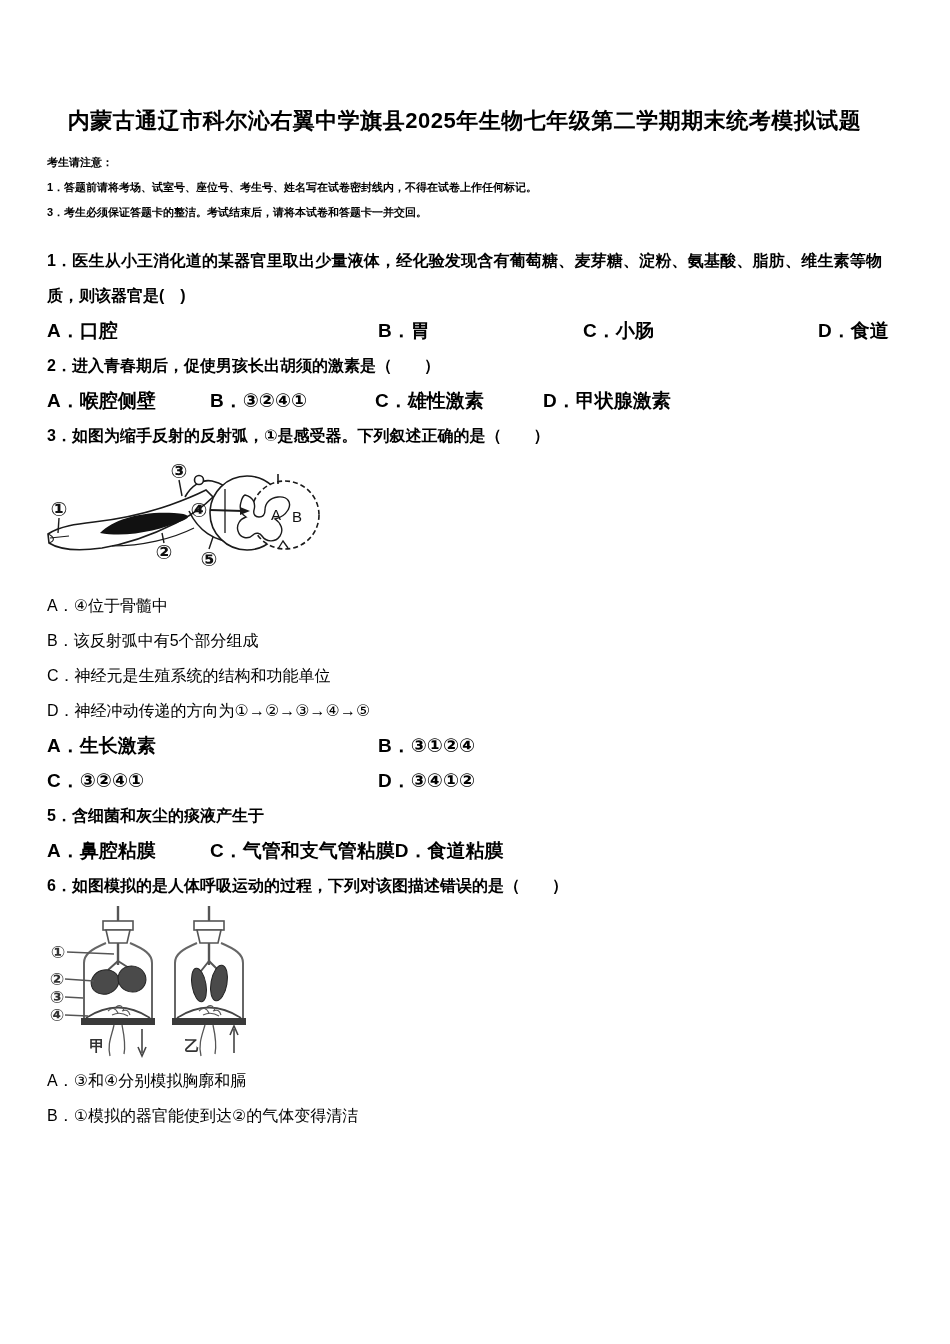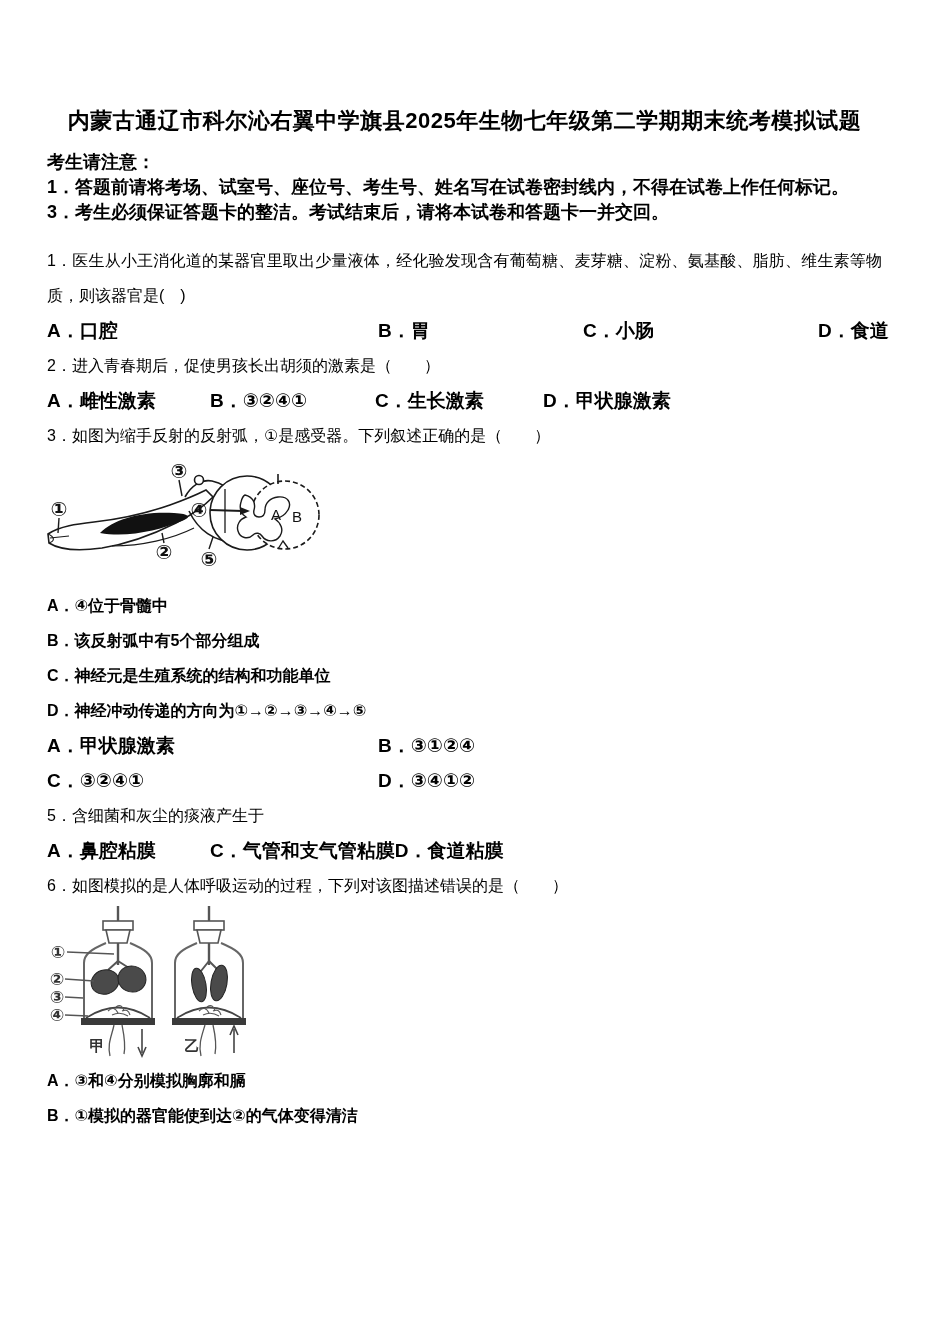--- a/index.html
+++ b/index.html
@@ -7,26 +7,26 @@
     width:950px;height:1344px;background:#ffffff;color:#000;
     font-family:"Liberation Sans","DejaVu Sans",sans-serif;
     overflow:hidden;
   }
   .page{box-sizing:border-box;width:950px;padding:106px 68px 0 47px;}
   .title{
     margin:0 0 14px 0;text-align:center;
     font-size:22px;font-weight:700;line-height:30px;letter-spacing:.5px;
   }
   .notice{margin-bottom:18px;}
-  .notice p{margin:0;font-size:18px;font-weight:700;line-height:25px;text-align:justify;}
+  .notice p{margin:0;font-size:11px;font-weight:700;line-height:25px;text-align:justify;}
   .q{margin:0;}
-  .stem{margin:0;font-size:16px;font-weight:400;line-height:35px;text-align:justify;}
+  .stem{margin:0;font-size:16px;font-weight:700;line-height:35px;text-align:justify;}
   .opts{display:flex;flex-wrap:nowrap;font-size:19px;font-weight:600;line-height:35px;}
   .opt{display:block;flex:0 0 auto;white-space:nowrap;}
-  .optline{margin:0;font-size:16px;font-weight:700;line-height:35px;}
+  .optline{margin:0;font-size:16px;font-weight:400;line-height:35px;}
   .w331{width:331px}.w205{width:205px}.w235{width:235px}
   .w163{width:163px}.w165{width:165px}.w168{width:168px}
   .fig{display:block;margin:0 0 0 -5px;}
   .fig svg{display:block;}
   text{font-family:"Liberation Sans","DejaVu Sans",sans-serif;}
   .serif{font-family:"Liberation Serif","DejaVu Serif",serif;}
 </style>
 </head>
 <body>
 
@@ -46,23 +46,23 @@
       <span class="opt w331">A．口腔</span>
       <span class="opt w205">B．胃</span>
       <span class="opt w235">C．小肠</span>
       <span class="opt">D．食道</span>
     </div>
   </section>
 
   <section class="q">
     <p class="stem">2．进入青春期后，促使男孩长出胡须的激素是（　　）</p>
     <div class="opts">
-      <span class="opt w163">A．雌性激素</span>
+      <span class="opt w163">A．喉腔侧壁</span>
       <span class="opt w165">B．③②④①</span>
-      <span class="opt w168">C．生长激素</span>
+      <span class="opt w168">C．雄性激素</span>
       <span class="opt">D．甲状腺激素</span>
     </div>
   </section>
 
   <section class="q">
     <p class="stem">3．如图为缩手反射的反射弧，①是感受器。下列叙述正确的是（　　）</p>
 
     <div class="fig">
       <svg viewBox="0 0 300 135" width="300" height="135">
 
@@ -114,21 +114,21 @@
     </div>
 
     <p class="optline">A．④位于骨髓中</p>
     <p class="optline">B．该反射弧中有5个部分组成</p>
     <p class="optline">C．神经元是生殖系统的结构和功能单位</p>
     <p class="optline">D．神经冲动传递的方向为①→②→③→④→⑤</p>
   </section>
 
   <section class="q">
     <div class="opts">
-      <span class="opt w331">A．甲状腺激素</span>
+      <span class="opt w331">A．生长激素</span>
       <span class="opt">B．③①②④</span>
     </div>
     <div class="opts">
       <span class="opt w331">C．③②④①</span>
       <span class="opt">D．③④①②</span>
     </div>
   </section>
 
   <section class="q">
     <p class="stem">5．含细菌和灰尘的痰液产生于</p>

